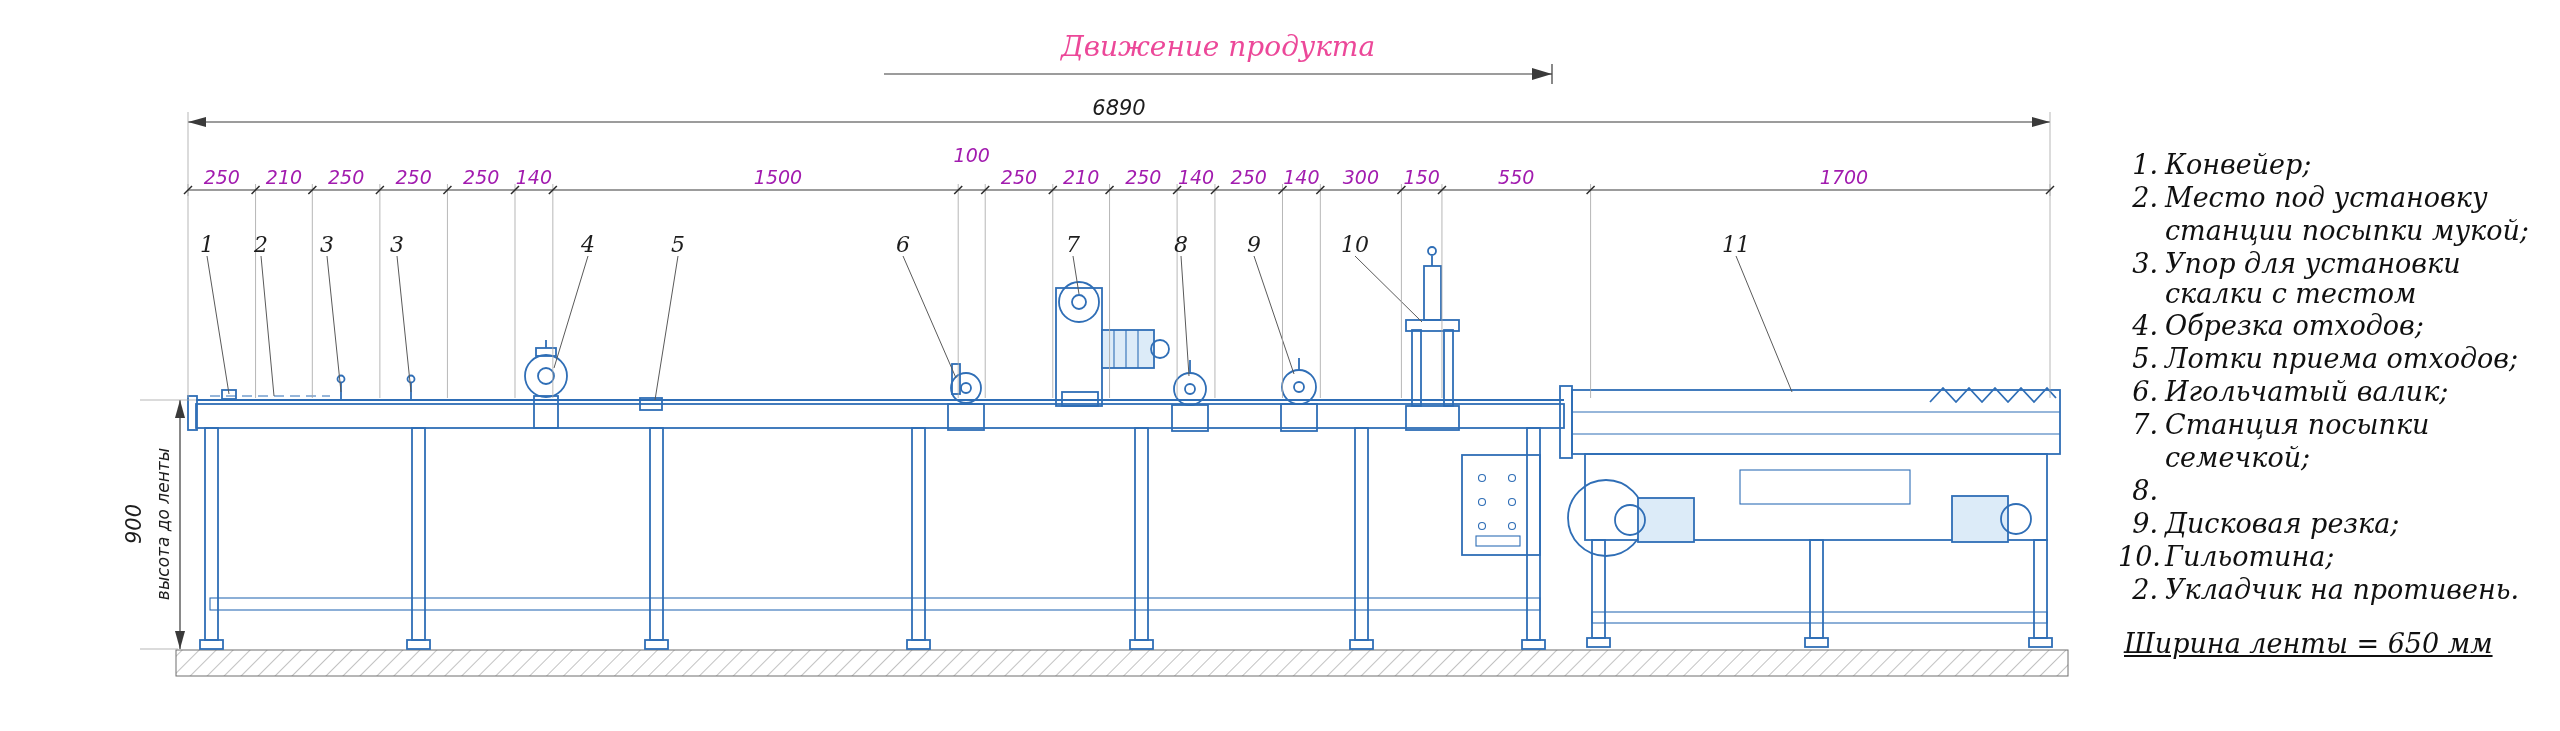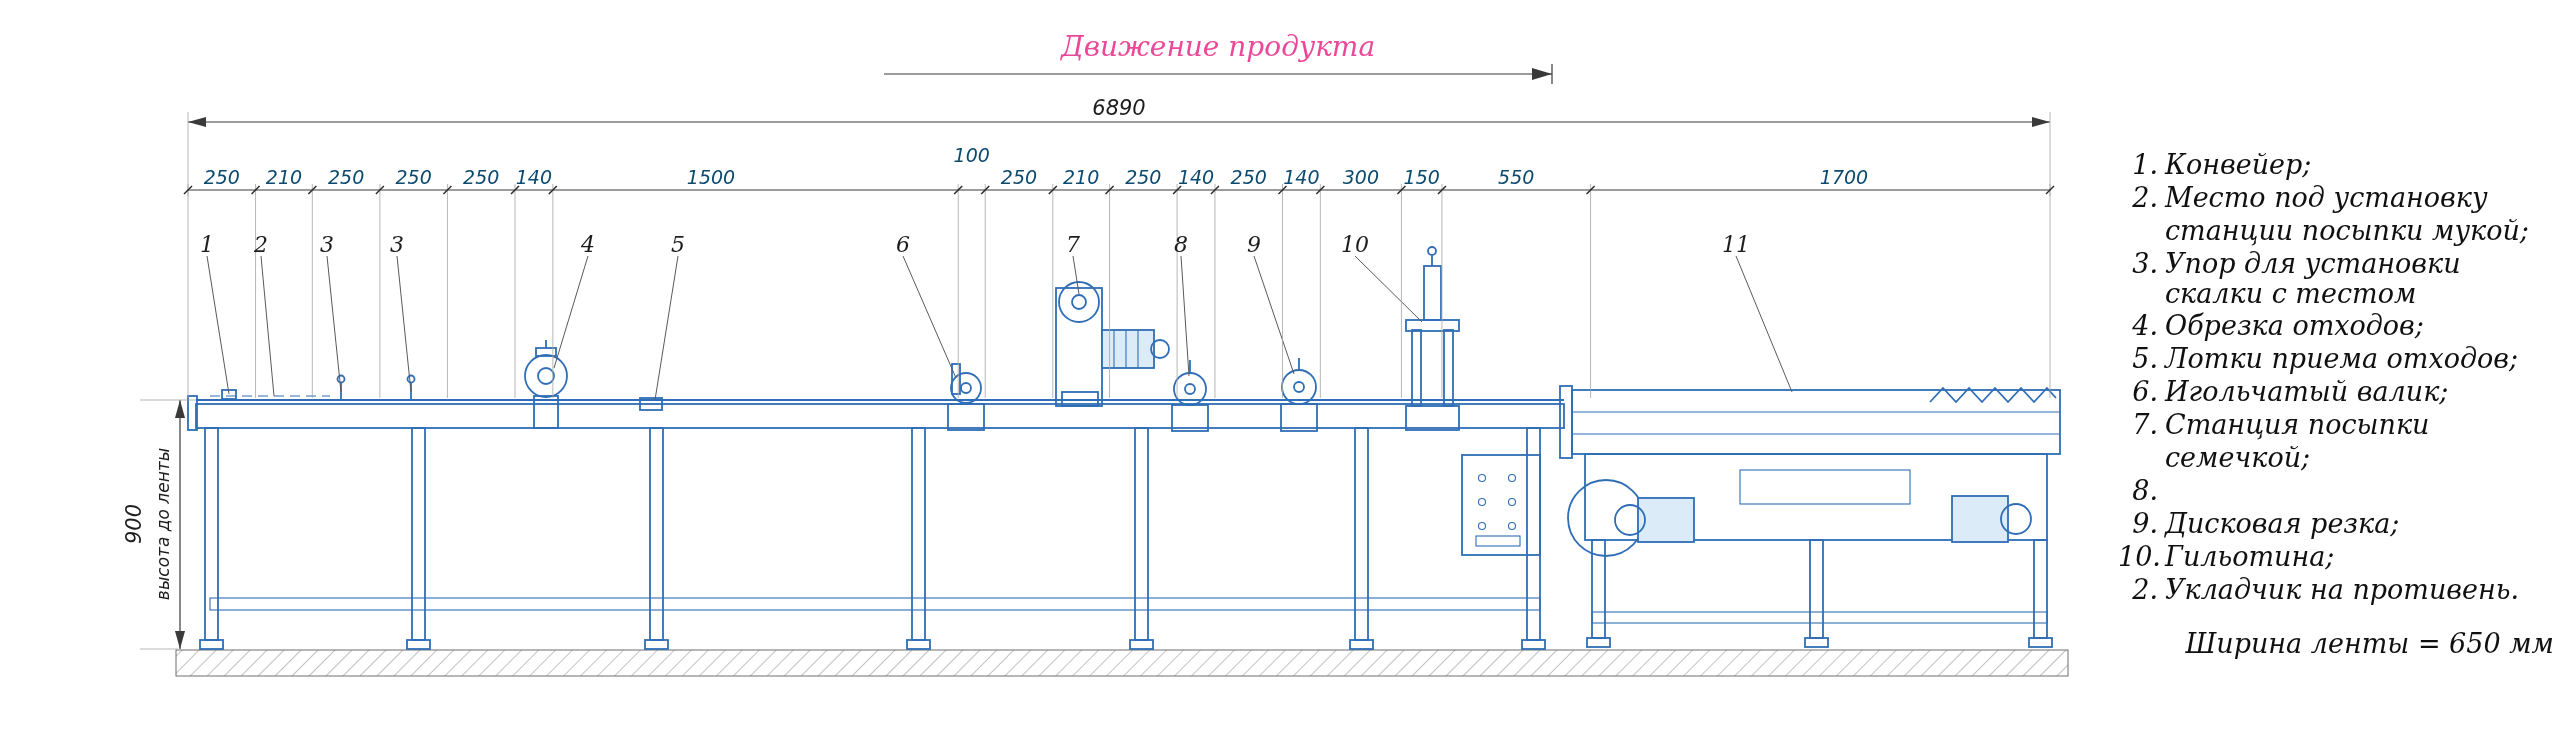--- a/index.html
+++ b/index.html
@@ -14,42 +14,42 @@
   .bf  {stroke:#2f6eb6;fill:#dcebf8;stroke-width:1.8;}
   .d   {stroke:#3a3a3a;fill:none;stroke-width:1.2;}
   .df  {fill:#3a3a3a;stroke:none;}
   .ld  {stroke:#5a5a5a;fill:none;stroke-width:1;}
   .dl  {stroke:#3a3a3a;stroke-width:1.2;}
   .tick{stroke:#2a2a2a;stroke-width:1.5;}
   .ext {stroke:#a5a5a5;stroke-width:0.8;}
 
   
   .dim-label{position:absolute;top:166px;transform:translateX(-50%);
-    font:italic 19px "DejaVu Sans",sans-serif;color:#0c4a6e;white-space:nowrap;}
+    font:italic 19px "DejaVu Sans",sans-serif;color:#a21caf;white-space:nowrap;}
   .dim-label.raised{top:144px;}
   .total-label{position:absolute;left:1119px;top:96px;transform:translateX(-50%);
     font:italic 21px "DejaVu Sans",sans-serif;color:#1d1d1d;}
   .title-label{position:absolute;left:1218px;top:30px;transform:translateX(-50%);
     font:italic 28px "DejaVu Serif",serif;color:#ec4899;white-space:nowrap;}
   .item-label{position:absolute;top:232px;transform:translateX(-50%);
     font:italic 22px "DejaVu Serif",serif;color:#1d1d1d;}
   .vtext{position:absolute;transform:translate(-50%,-50%) rotate(-90deg);
     white-space:nowrap;color:#1d1d1d;}
   .vdim{left:134px;top:524px;font:italic 21px "DejaVu Sans",sans-serif;}
   .vlabel{left:163px;top:524px;font:italic 17px "DejaVu Sans",sans-serif;}
 
   
   #legend{position:absolute;left:2118px;top:148px;width:436px;color:#101010;}
   .legend-row{display:flex;align-items:baseline;
     font:italic 27px "DejaVu Serif",serif;line-height:33px;}
   .lg-num{flex:none;width:40px;text-align:right;margin-right:7px;}
   .lg-text{flex:1;}
   .legend-row:nth-child(3) .lg-text{font-size:27px;line-height:30px;}
   .belt-note{margin-top:22px;font:italic 27px "DejaVu Serif",serif;
-    padding-left:6px;white-space:nowrap;text-align:right;}
+    text-decoration:underline;padding-left:6px;white-space:nowrap;}
 
   .watermark{position:absolute;left:1812px;top:296px;
     font:italic 700 48px "DejaVu Serif",serif;color:rgba(230,158,58,0.48);
     white-space:nowrap;pointer-events:none;}
 </style>
 </head>
 <body>
 
 <div id="canvas">
 
@@ -260,21 +260,21 @@
   <div class="title-label">Движение продукта</div>
   <div class="total-label">6890</div>
 
   <div id="dim-labels">
       <div class="dim-label" style="left: 221.781px;">250</div>
       <div class="dim-label" style="left: 283.938px;">210</div>
       <div class="dim-label" style="left: 346.094px;">250</div>
       <div class="dim-label" style="left: 413.656px;">250</div>
       <div class="dim-label" style="left: 481.218px;">250</div>
       <div class="dim-label" style="left: 533.916px;">140</div>
-      <div class="dim-label" style="left: 711px;">1500</div>
+      <div class="dim-label" style="left: 778px;">1500</div>
       <div class="dim-label raised" style="left: 971.716px;">100</div>
       <div class="dim-label" style="left: 1019.01px;">250</div>
       <div class="dim-label" style="left: 1081.17px;">210</div>
       <div class="dim-label" style="left: 1143.32px;">250</div>
       <div class="dim-label" style="left: 1196.02px;">140</div>
       <div class="dim-label" style="left: 1248.72px;">250</div>
       <div class="dim-label" style="left: 1301.42px;">140</div>
       <div class="dim-label" style="left: 1360.87px;">300</div>
       <div class="dim-label" style="left: 1421.68px;">150</div>
       <div class="dim-label" style="left: 1516.26px;">550</div>

